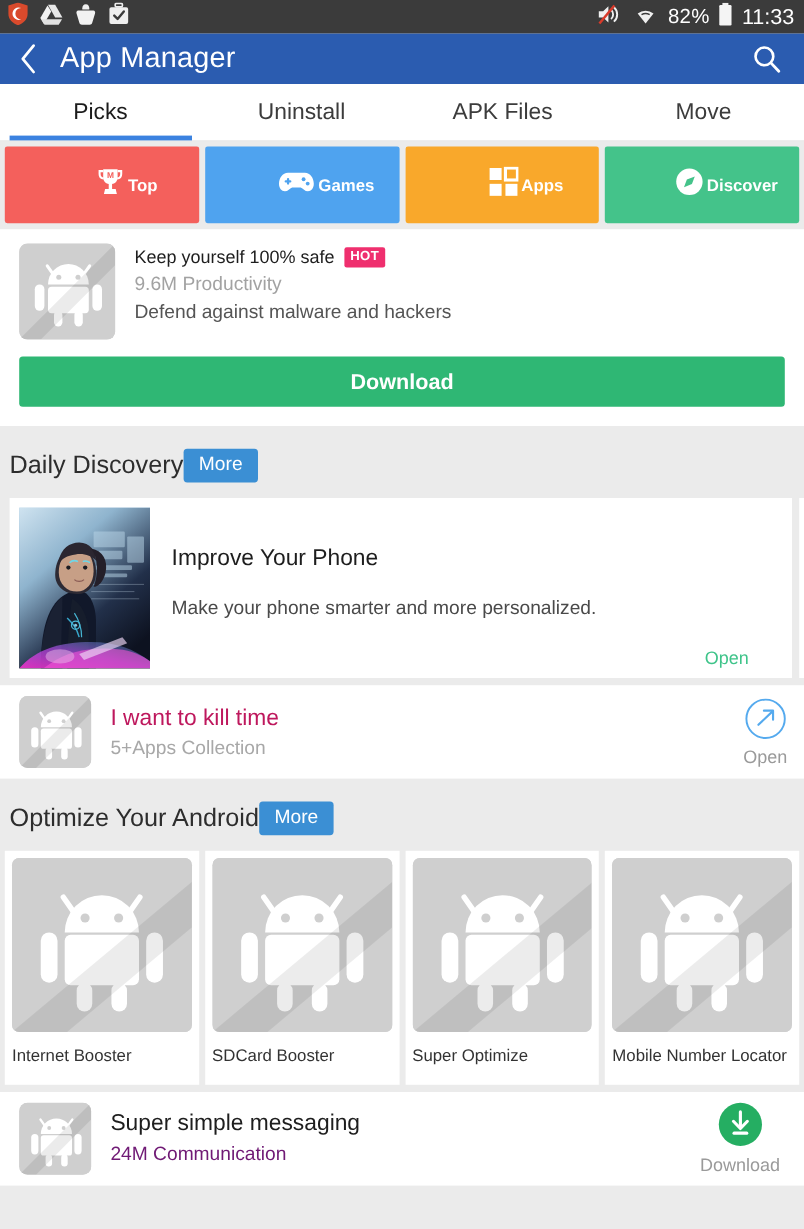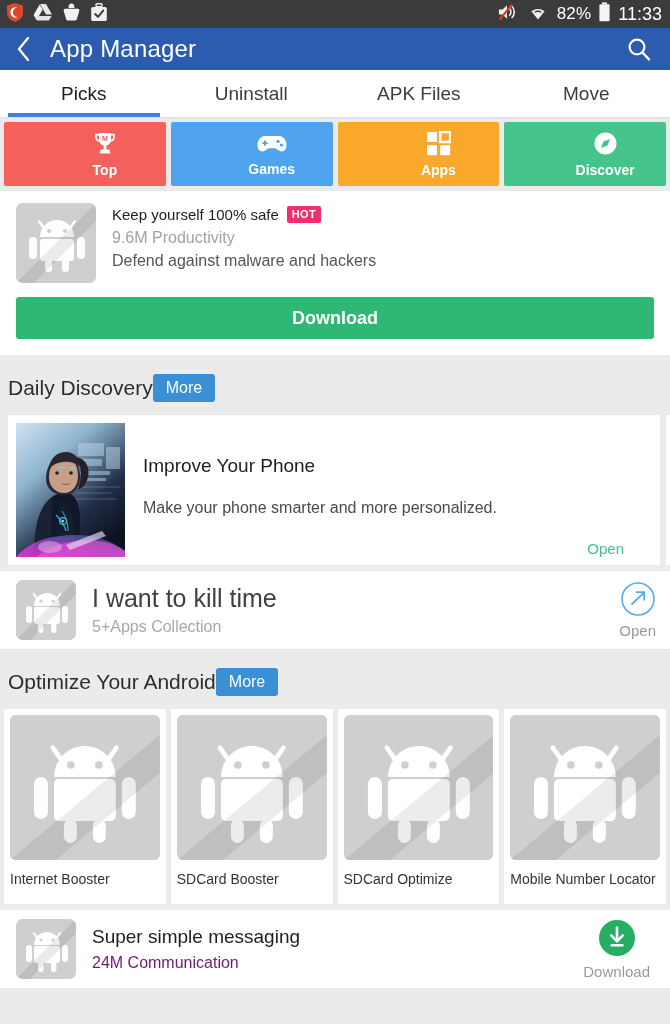--- a/index.html
+++ b/index.html
@@ -50,21 +50,21 @@
     transform:translateX(-50%);
     width:152px; height:4px; background:#3b82e0;
   }
 
   
   .catrow {
     display:flex; gap:5px; padding:4px 4px 5px 4px; background:#ebebeb;
   }
   .cat {
     flex:1; height:64px; border-radius:2px;
-    display:flex; flex-direction:column; align-items:center;
+    display:flex; flex-direction:row; align-items:center;
     justify-content:center; gap:2px; cursor:pointer;padding-left:40px;
   }
   .cat-label { color:#fff; font-size:14px; font-weight:bold; }
   .gap { height:6px; background:#ebebeb; }
 
   .feature-card { background:#fff; padding:12px 16px 16px 16px; }
   .feature-top { display:flex; gap:16px; }
   .ph {
     background:#cfcfcf; border-radius:7px; position:relative;
     overflow:hidden; flex:none;
@@ -119,21 +119,21 @@
     background:#fff; flex:none; width:46px; height:150px;
     padding:8px 0 0 6px;
   }
 
   
   .collection-card {
     background:#fff; height:78px; display:flex; align-items:center;
     padding:0 14px 0 16px; gap:16px;
   }
   .coll-info { flex:1; }
-  .coll-title { font-size:25px; color:#404040; }
+  .coll-title { font-size:19px; color:#be185d; }
   .coll-sub { font-size:16px; color:#a8a8a8; margin-top:5px; }
   .coll-action {
     display:flex; flex-direction:column; align-items:center; gap:1px;
     cursor:pointer;
   }
   .coll-open-label { font-size:15px; color:#9a9a9a; }
 
   
   .appgrid { display:flex; gap:5px; padding:0 4px; }
   .app-cell {
@@ -496,21 +496,21 @@
           <rect x="54" y="104" width="13" height="24" rx="6.5"></rect>
           <rect x="83" y="104" width="13" height="24" rx="6.5"></rect>
           <rect x="45" y="29" width="4.6" height="20" rx="2.3" transform="rotate(-35 47.3 39)"></rect>
           <rect x="100" y="29" width="4.6" height="20" rx="2.3" transform="rotate(35 102.3 39)"></rect>
           <circle cx="61" cy="50" r="3.8" fill="#cfcfcf"></circle>
           <circle cx="89" cy="50" r="3.8" fill="#cfcfcf"></circle>
         </g>
         <path d="M0 145 L150 20 L150 58 L46 145 Z" fill="#000" opacity="0.075"></path>
       </svg>
     </div>
-    <div class="app-name">SDCard Optimize</div>
+    <div class="app-name">Super Optimize</div>
   </div>
   <div class="app-cell">
     <div class="app-thumb ph" style="border-radius:6px">
       <svg viewBox="0 0 150 145" preserveAspectRatio="none">
         <rect width="150" height="145" fill="#cfcfcf"></rect>
         <g fill="#ffffff">
           <path d="M44 62 a31 31 0 0 1 62 0 z"></path>
           <rect x="44" y="64" width="62" height="42" rx="5"></rect>
           <rect x="24" y="62" width="14" height="42" rx="7"></rect>
           <rect x="112" y="62" width="14" height="42" rx="7"></rect>

